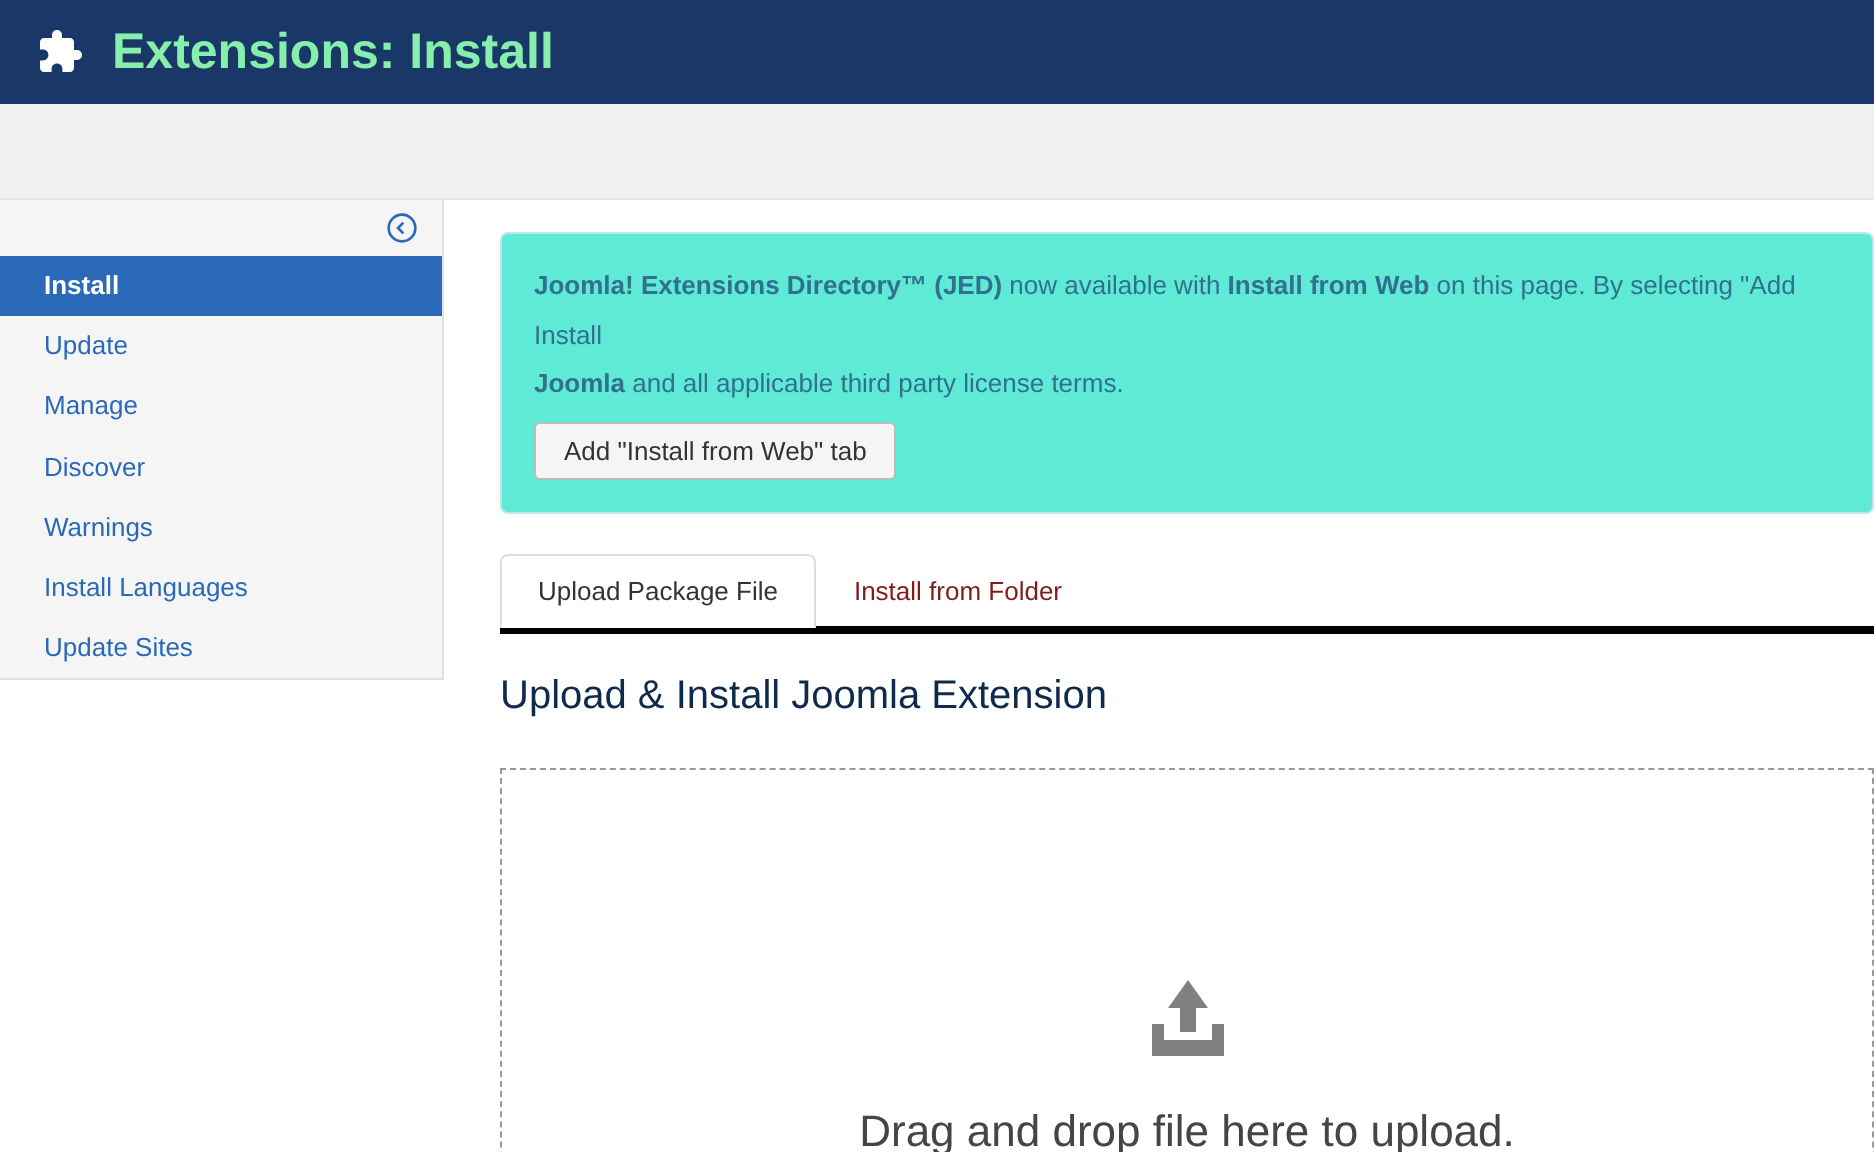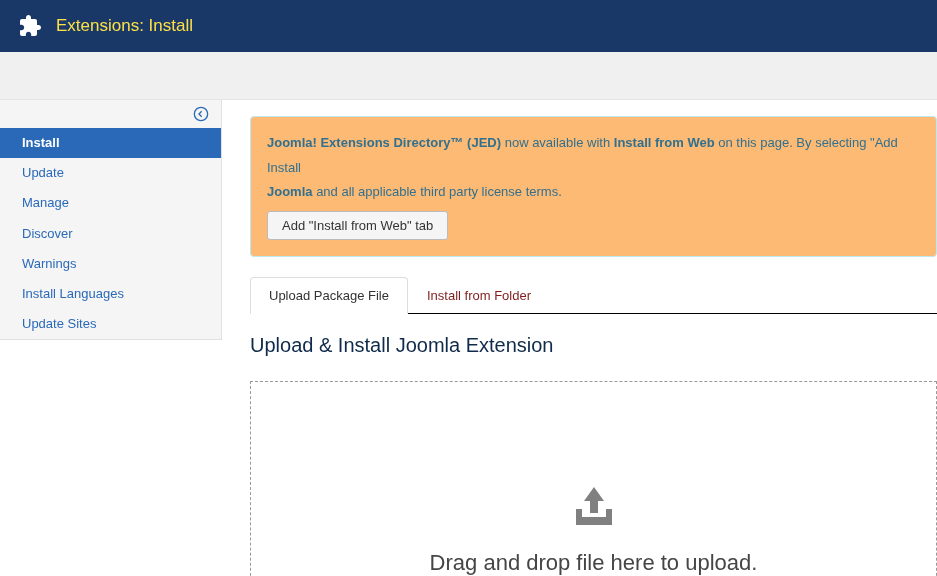--- a/index.html
+++ b/index.html
@@ -22,23 +22,23 @@
   }
   .header-icon {
     width: 24px;
     height: 24px;
     margin-right: 14px;
     display: inline-flex;
     align-items: center;
     justify-content: center;
   }
   .header-title {
-    font-size: 17px;
-    font-weight: 400;
-    color: #fde047;
+    font-size: 25px;
+    font-weight: 700;
+    color: #86efac;
   }
   .subheader {
     background: #f0f0f0;
     height: 48px;
     border-bottom: 1px solid #e5e5e5;
   }
   .body-wrap {
     display: flex;
     height: calc(576px - 52px - 48px);
   }
@@ -75,21 +75,21 @@
     background: #2a69b8;
     color: #fff;
     font-weight: 700;
   }
   .main {
     flex: 1;
     padding: 16px 0 0 28px;
     overflow: hidden;
   }
   .info-box {
-    background: #fdba74;
+    background: #5eead4;
     border: 1px solid #bce8f1;
     border-radius: 4px;
     padding: 14px 16px 16px 16px;
     color: #31708f;
     font-size: 13px;
     line-height: 1.9;
     margin-bottom: 20px;
   }
   .info-box strong {
     font-weight: 700;
@@ -100,21 +100,21 @@
     background: #f5f5f5;
     border: 1px solid #bbb;
     border-radius: 3px;
     padding: 6px 14px;
     color: #333;
     font-size: 13px;
     cursor: pointer;
   }
   .tabs {
     display: flex;
-    border-bottom: 1px solid #000000;
+    border-bottom: 4px solid #000000;
     margin-bottom: 20px;
   }
   .tab {
     padding: 10px 18px;
     color: #7f1d1d;
     font-size: 13px;
     cursor: pointer;
     border: 1px solid transparent;
     border-bottom: none;
     margin-bottom: -1px;

